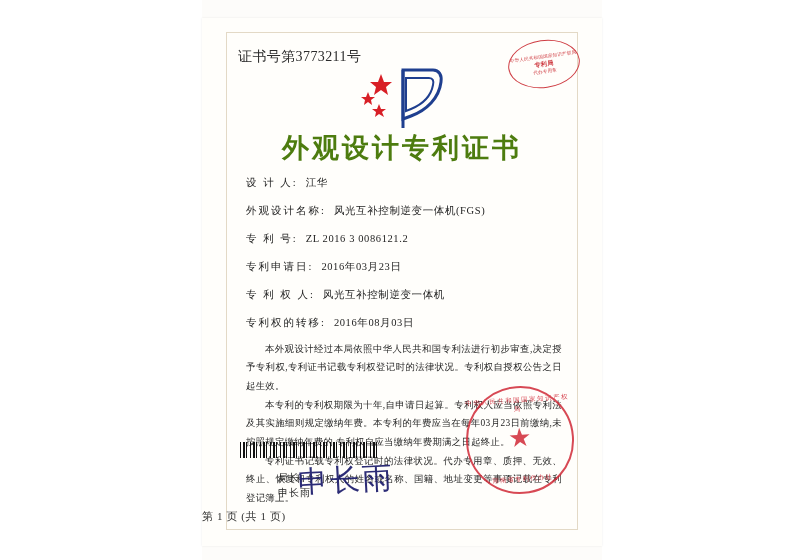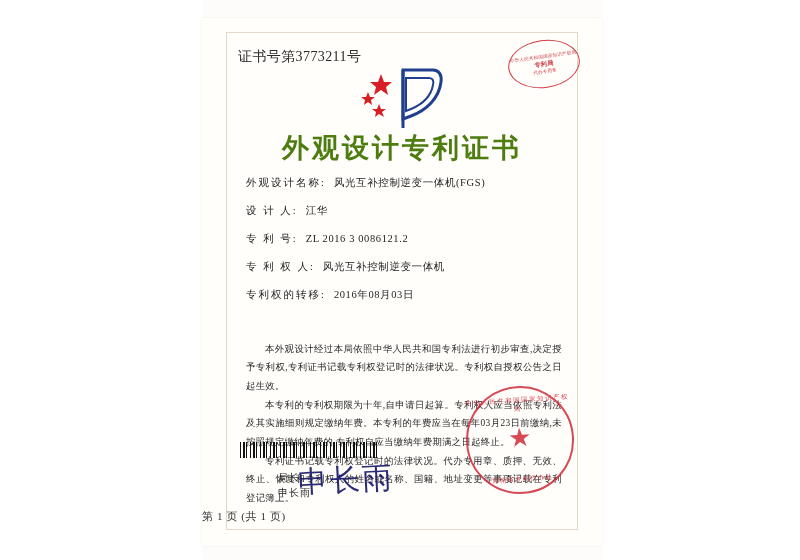--- a/index.html
+++ b/index.html
@@ -259,30 +259,34 @@
           <polygon points="9,24 11,29 16,29 12,32 13,37 9,34 5,37 6,32 2,29 7,29" fill="#d81f26"></polygon>
           <polygon points="20,36 22,41 27,41 23,44 25,49 20,46 16,49 17,44 13,41 18,41" fill="#d81f26"></polygon>
         </svg>
       </div>
     </div>
 
     <div class="cert-title">外观设计专利证书</div>
 
     <div class="fields">
       <div class="field-row">
+        <span class="field-label">设 计 人:</span>
+        <span class="field-value">江华</span>
+      </div>
+      <div class="field-row">
         <span class="field-label">外观设计名称:</span>
         <span class="field-value">风光互补控制逆变一体机(FGS)</span>
       </div>
       <div class="field-row">
-        <span class="field-label">设 计 人:</span>
-        <span class="field-value">江华</span>
-      </div>
-      <div class="field-row">
         <span class="field-label">专 利 号:</span>
         <span class="field-value">ZL 2016 3 0086121.2</span>
+      </div>
+      <div class="field-row">
+        <span class="field-label">专利申请日:</span>
+        <span class="field-value">2016年03月23日</span>
       </div>
       <div class="field-row">
         <span class="field-label">专 利 权 人:</span>
         <span class="field-value">风光互补控制逆变一体机</span>
       </div>
       <div class="field-row">
         <span class="field-label">专利权的转移:</span>
         <span class="field-value">2016年08月03日</span>
       </div>
     </div>

